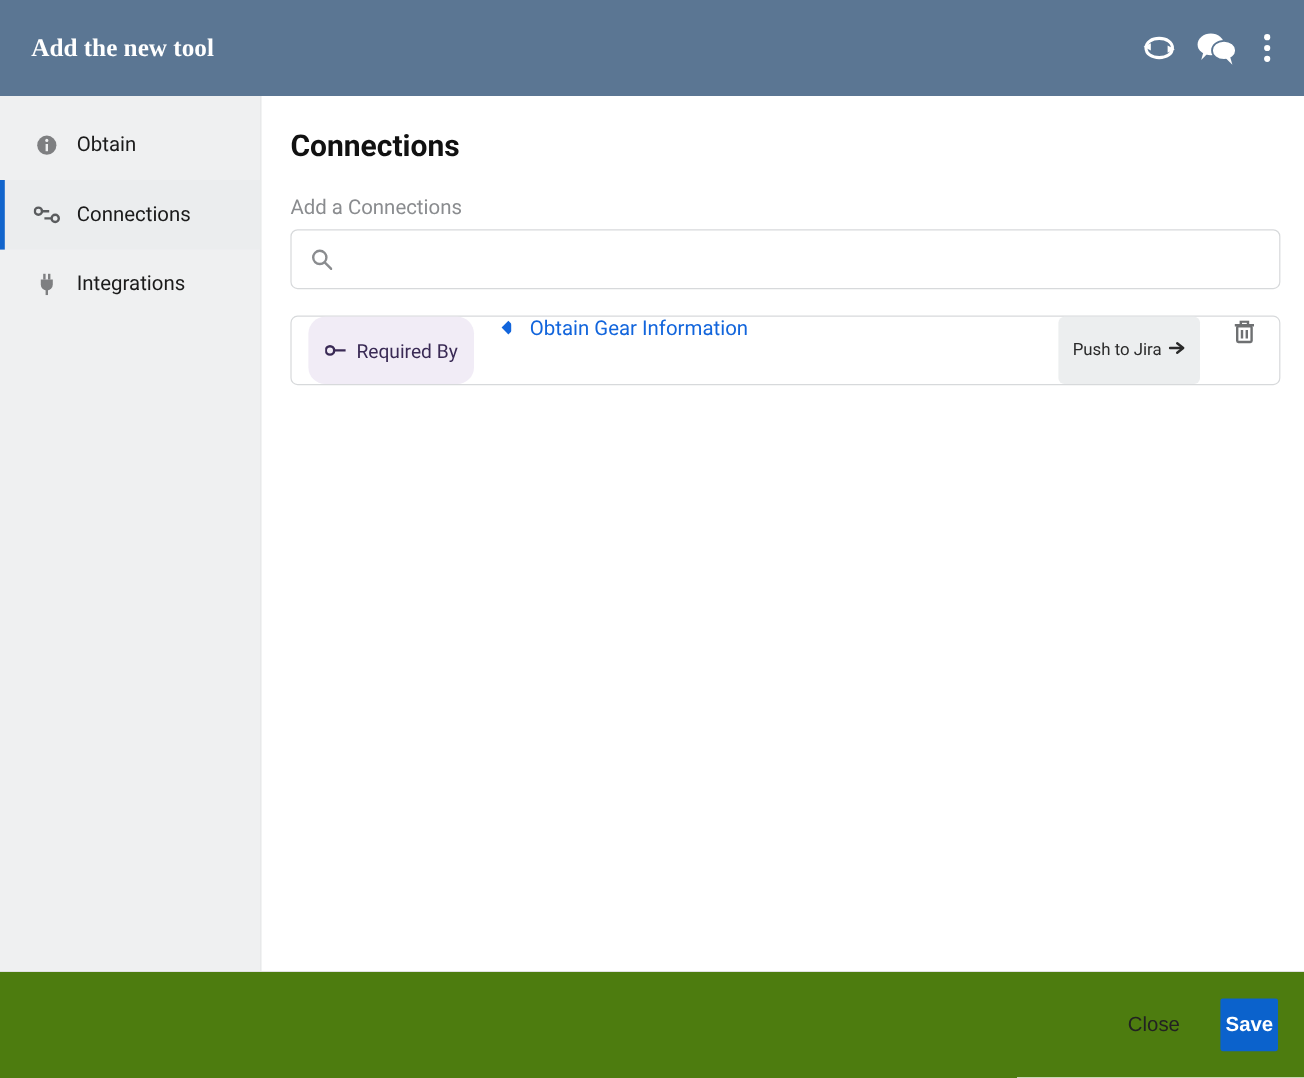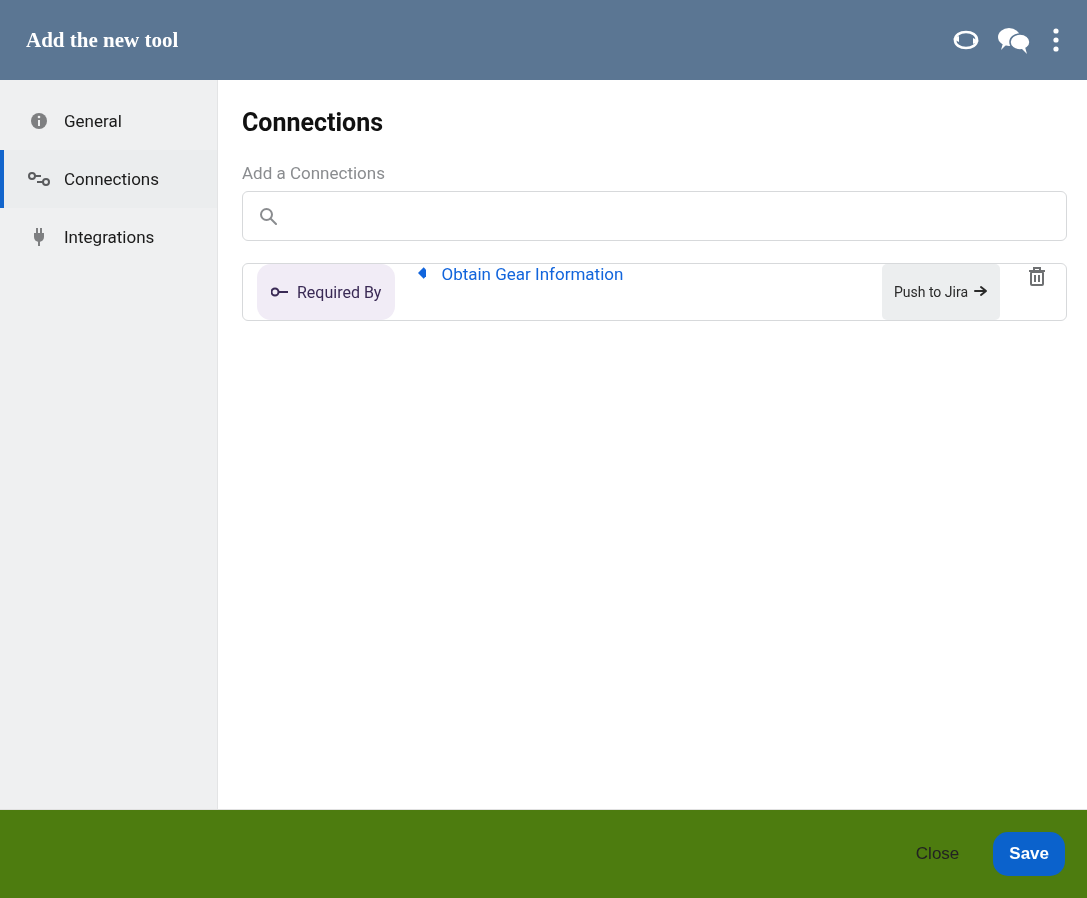--- a/index.html
+++ b/index.html
@@ -176,22 +176,22 @@
     background: transparent;
     border: none;
     cursor: pointer;
   }
   .btn-save {
     background: #0b62cc;
     color: #fff;
     font-size: 17px;
     font-weight: 600;
     border: none;
-    border-radius: 15px;
-    padding: 12px 16px;
+    border-radius: 2px;
+    padding: 12px 4px;
     cursor: pointer;
   }
 </style>
 </head>
 <body>
 
 <div class="titlebar">
   <div class="titlebar-title">Add the new tool</div>
   <div class="titlebar-actions">
     <div class="header-icon">
@@ -222,21 +222,21 @@
 <div class="content-row">
   <nav class="sidebar">
     <div class="sidebar-item">
       <span class="icon">
         <svg width="18" height="18" viewBox="0 0 18 18">
             <circle cx="9" cy="9" r="8" fill="#7e7f81"></circle>
             <rect x="8" y="8" width="2" height="6" fill="#eff0f1"></rect>
             <circle cx="9" cy="5" r="1.3" fill="#eff0f1"></circle>
           </svg>
       </span>
-      <span>General</span>
+      <span>Obtain</span>
     </div>
     <div class="sidebar-item active">
       <span class="icon">
         <svg width="22" height="16" viewBox="0 0 22 16">
           <circle cx="4" cy="5" r="3" fill="none" stroke="#5a5c5e" stroke-width="2"></circle>
           <line x1="7" y1="5" x2="13" y2="5" stroke="#5a5c5e" stroke-width="2"></line>
           <circle cx="18" cy="11" r="3" fill="none" stroke="#5a5c5e" stroke-width="2"></circle>
           <line x1="9" y1="11" x2="15" y2="11" stroke="#5a5c5e" stroke-width="2"></line>
         </svg>
       </span>

